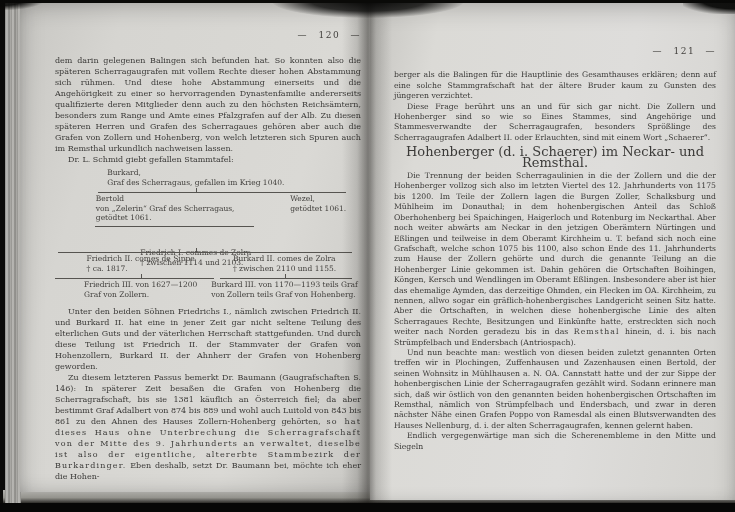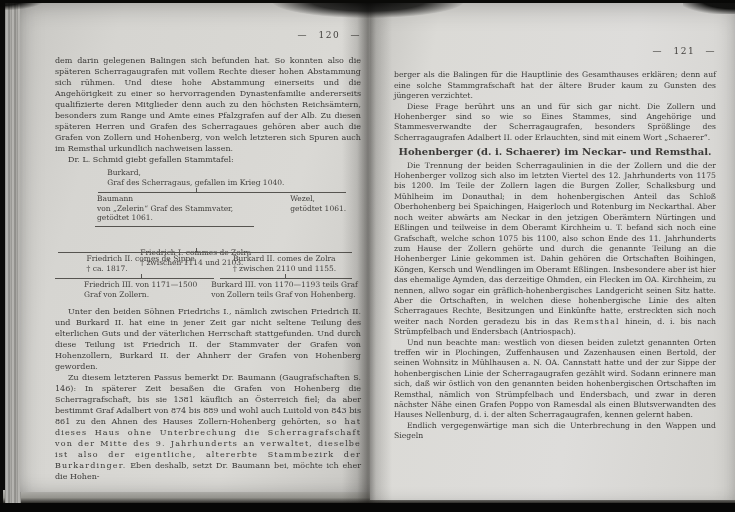--- a/index.html
+++ b/index.html
@@ -44,21 +44,21 @@
   .bottom-black{position:absolute;left:0;top:503px;width:735px;height:9px;background:#070706;z-index:4;}
 
   
   .textcol{position:absolute;z-index:2;color:#3b3a38;text-align:justify;}
   .textcol.leftcol{left:55px;top:30px;width:306px;font-size:8px;line-height:11px;}
   .textcol.rightcol{left:394px;top:30px;width:322px;font-size:7.7px;line-height:10.4px;margin-top:16px;}
   .pagenum{text-align:right;font-size:9px;letter-spacing:1.5px;word-spacing:6px;margin:0 0 14px 0;color:#413f3c;}
   .textcol p{margin:0;text-indent:13px;}
   .textcol p.noindent{text-indent:0;}
   .spaced{letter-spacing:1.15px;}
-  .heading{text-align:center;font-weight:bold;font-size:10px;margin:4px 0 3px 0;text-indent:0;}
+  .heading{text-align:center;font-weight:normal;font-size:13px;margin:4px 0 3px 0;text-indent:0;}
 
   
   .tree{position:relative;height:136px;margin:3px 0 2px 0;font-size:7.5px;line-height:9.6px;color:#413f3c;}
   .tnode{position:absolute;transform:translateX(-50%);white-space:nowrap;text-align:left;}
   .hline{position:absolute;height:1px;background:#565450;}
   .vline{position:absolute;width:1px;background:#565450;}
 </style>
 </head>
 <body>
 
@@ -78,22 +78,22 @@
 
     <div class="tree">
       <div class="tnode" style="left:46%;top:0;">
         <div>Burkard,</div>
         <div>Graf des Scherragaus, gefallen im Krieg 1040.</div>
       </div>
       <div class="vline" style="left:46%;top:20px;height:4px;"></div>
       <div class="hline" style="left:14%;top:24px;width:81%;"></div>
 
       <div class="tnode" style="left:36%;top:26px;">
-        <div>Baumann</div>
-        <div>von „Zelerin“ Graf des Stammvater,</div>
+        <div>Bertold</div>
+        <div>von „Zelerin“ Graf des Scherragaus,</div>
         <div>getödtet 1061.</div>
       </div>
       <div class="tnode" style="left:86%;top:26px;">
         <div>Wezel,</div>
         <div>getödtet 1061.</div>
       </div>
 
       <div class="hline" style="left:13%;top:58px;width:52%;"></div>
       <div class="tnode" style="left:46%;top:60px;margin-top:20px;">
         <div>Friedrich I. commes de Zolra</div>
@@ -109,21 +109,21 @@
       <div class="tnode" style="left:75%;top:86px;">
         <div>Burkard II. comes de Zolra</div>
         <div>† zwischen 2110 und 1155.</div>
       </div>
       <div class="vline" style="left:28%;top:106px;height:4px;"></div>
       <div class="vline" style="left:75%;top:106px;height:4px;"></div>
       <div class="hline" style="left:0;top:110px;width:52%;"></div>
       <div class="hline" style="left:54%;top:110px;width:43%;"></div>
 
       <div class="tnode" style="left:28%;top:112px;">
-        <div>Friedrich III. von 1171—1500</div>
+        <div>Friedrich III. von 1627—1200</div>
         <div>Graf von Zollern.</div>
       </div>
       <div class="tnode" style="left:75%;top:112px;">
         <div>Burkard III. von 1170—1193 teils Graf</div>
         <div>von Zollern teils Graf von Hohenberg.</div>
       </div>
     </div>
 
     <p>Unter den beiden Söhnen Friedrichs I., nämlich zwischen Friedrich II. und Burkard II. hat eine in jener Zeit gar nicht seltene Teilung des elterlichen Guts und der väterlichen Herrschaft stattgefunden. Und durch diese Teilung ist Friedrich II. der Stammvater der Grafen von Hohenzollern, Burkard II. der Ahnherr der Grafen von Hohenberg geworden.</p>
     <p><span>Zu diesem letzteren Passus bemerkt Dr. Baumann (Gaugrafschaften S. 146): In späterer Zeit besaßen die Grafen von Hohenberg die Scherragrafschaft, bis sie 1381 käuflich an Österreich fiel; da aber bestimmt Graf Adalbert von 874 bis 889 und wohl auch Luitold von 843 bis 861 zu den Ahnen des Hauses Zollern-Hohenberg gehörten, </span><span class="spaced">so hat dieses Haus ohne Unterbrechung die Scherragrafschaft von der Mitte des 9. Jahrhunderts an verwaltet, dieselbe ist also der eigentliche, altererbte Stammbezirk der Burkardinger.</span><span> Eben deshalb, setzt Dr. Baumann bei, möchte ich eher die Hohen-</span></p>
@@ -132,21 +132,21 @@
   <div class="textcol rightcol">
     <div class="pagenum">— 121 —</div>
 
     <p class="noindent">berger als die Balingen für die Hauptlinie des Gesamthauses erklären; denn auf eine solche Stammgrafschaft hat der ältere Bruder kaum zu Gunsten des jüngeren verzichtet.</p>
     <p>Diese Frage berührt uns an und für sich gar nicht. Die Zollern und Hohenberger sind so wie so Eines Stammes, sind Angehörige und Stammesverwandte der Scherragaugrafen, besonders Sprößlinge des Scherragaugrafen Adalbert II. oder Erlauchten, sind mit einem Wort „Schaerer“.</p>
 
     <div class="heading">Hohenberger (d. i. Schaerer) im Neckar- und Remsthal.</div>
 
     <p><span>Die Trennung der beiden Scherragaulinien in die der Zollern und die der Hohenberger vollzog sich also im letzten Viertel des 12. Jahrhunderts von 1175 bis 1200. Im Teile der Zollern lagen die Burgen Zoller, Schalksburg und Mühlheim im Donauthal; in dem hohenbergischen Anteil das Schloß Oberhohenberg bei Spaichingen, Haigerloch und Rotenburg im Neckarthal. Aber noch weiter abwärts am Neckar in den jetzigen Oberämtern Nürtingen und Eßlingen und teilweise in dem Oberamt Kirchheim u. T. befand sich noch eine Grafschaft, welche schon 1075 bis 1100, also schon Ende des 11. Jahrhunderts zum Hause der Zollern gehörte und durch die genannte Teilung an die Hohenberger Linie gekommen ist. Dahin gehören die Ortschaften Boihingen, Köngen, Kersch und Wendlingen im Oberamt Eßlingen. Insbesondere aber ist hier das ehemalige Aymden, das derzeitige Ohmden, ein Flecken im OA. Kirchheim, zu nennen, allwo sogar ein gräflich-hohenbergisches Landgericht seinen Sitz hatte. Aber die Ortschaften, in welchen diese hohenbergische Linie des alten Scherragaues Rechte, Besitzungen und Einkünfte hatte, erstreckten sich noch weiter nach Norden geradezu bis in das </span><span class="spaced">Remsthal</span><span> hinein, d. i. bis nach Strümpfelbach und Endersbach (Antriospach).</span></p>
     <p>Und nun beachte man: westlich von diesen beiden zuletzt genannten Orten treffen wir in Plochingen, Zuffenhausen und Zazenhausen einen Bertold, der seinen Wohnsitz in Mühlhausen a. N. OA. Cannstatt hatte und der zur Sippe der hohenbergischen Linie der Scherragaugrafen gezählt wird. Sodann erinnere man sich, daß wir östlich von den genannten beiden hohenbergischen Ortschaften im Remsthal, nämlich von Strümpfelbach und Endersbach, und zwar in deren nächster Nähe einen Grafen Poppo von Ramesdal als einen Blutsverwandten des Hauses Nellenburg, d. i. der alten Scherragaugrafen, kennen gelernt haben.</p>
-    <p>Endlich vergegenwärtige man sich die Unterbrechung in den Wappen und Siegeln</p>
+    <p>Endlich vergegenwärtige man sich die Scherenembleme in den Mitte und Siegeln</p>
   </div>
 
   <div class="gutter"></div>
   <div class="top-blob"></div>
   <div class="top-strip"></div>
   <div class="corner-tl"></div>
   <div class="corner-tr"></div>
   <div class="bottom-black"></div>
 
 </div>

